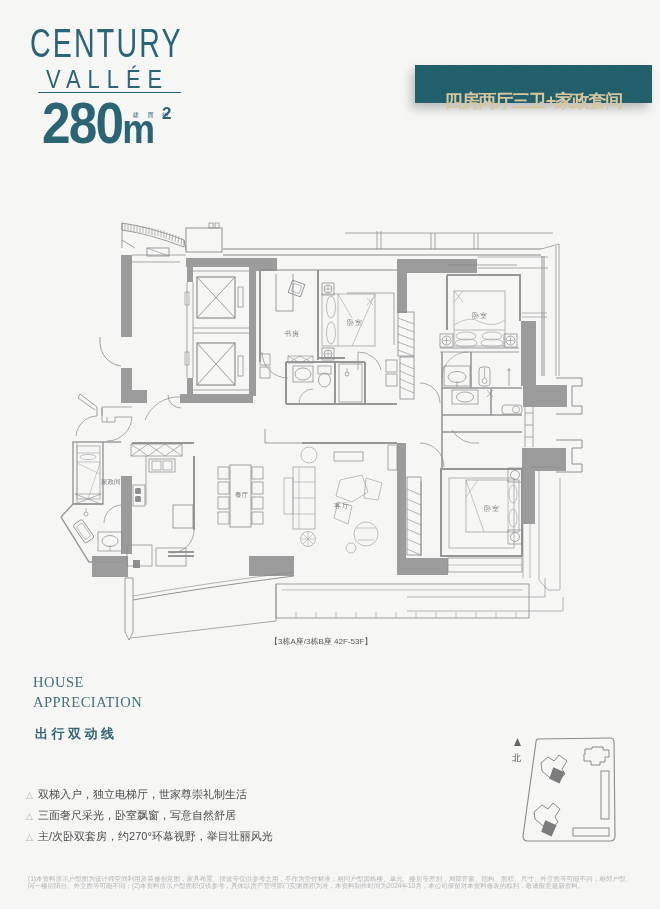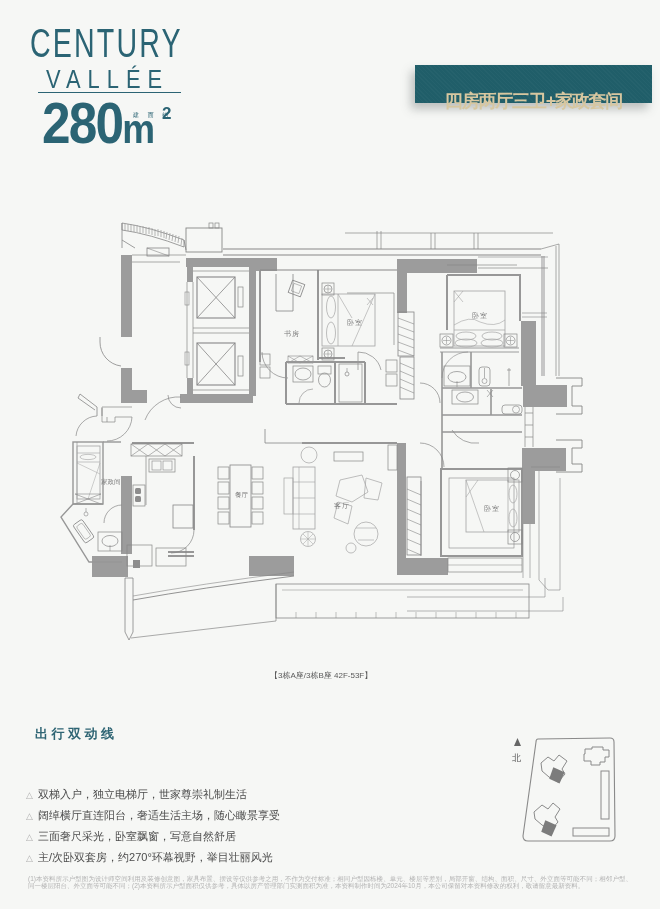--- a/index.html
+++ b/index.html
@@ -522,30 +522,30 @@
       <g>
           <path d="M452,430 A27,27 0 0,1 479,443" stroke-width="0.7" transform="rotate(180 465.5 436.5)"></path>
         </g>
 
       <g>
         <path d="M200,404 L286,404 M318,404 L397,404" stroke-width="0.0"></path>
       </g>
     </g>
   </svg>
 
-  <div class="abs" style="left:270px;top:636px;font-size:8px;color:#5a5a5a;margin-top:34px;">【3栋A座/3栋B座 42F-53F】</div>
-
+  <div class="abs" style="left:270px;top:636px;font-size:8px;color:#5a5a5a;">【3栋A座/3栋B座 42F-53F】</div>
+
+  <div class="abs" style="left:33px;top:672px;font-family:'Liberation Serif',serif;font-size:14.5px;letter-spacing:0.5px;color:#41707e;line-height:20px;">HOUSE<br>APPRECIATION</div>
 
   <div class="abs" style="left:35px;top:725px;font-size:13px;font-weight:bold;letter-spacing:3.5px;color:#2f6574;">出行双动线</div>
 
   <div class="abs" style="left:26px;top:784px;font-size:11px;color:#4c4c4c;line-height:20px;">
 
     <div><span style="color:#b0b0b0;font-size:9px;display:inline-block;width:12px;">△</span>双梯入户，独立电梯厅，世家尊崇礼制生活</div>
 
-    <div><span style="color:#b0b0b0;font-size:9px;display:inline-block;width:12px;">△</span>阔绰横厅直连阳台，奢适生活主场，随心瞰景享受</div>
 
     <div><span style="color:#b0b0b0;font-size:9px;display:inline-block;width:12px;">△</span>三面奢尺采光，卧室飘窗，写意自然舒居</div>
 
     <div><span style="color:#b0b0b0;font-size:9px;display:inline-block;width:12px;">△</span>主/次卧双套房，约270°环幕视野，举目壮丽风光</div>
 
   </div>
 
   <div class="abs" style="left:28px;top:875px;width:604px;font-size:6.5px;line-height:7.4px;color:#b4b4b4;text-align:justify;">
     (1)本资料所示户型图为设计师空间利用及装修创意图，家具布置、摆设等仅供参考之用，不作为交付标准；相同户型因栋楼、单元、楼层等差别，局部开窗、结构、面积、尺寸、外立面等可能不同；相邻户型、同一楼层阳台、外立面等可能不同；(2)本资料所示户型面积仅供参考，具体以房产管理部门实测面积为准，本资料制作时间为2024年10月，本公司保留对本资料修改的权利，敬请留意最新资料。
   </div>

